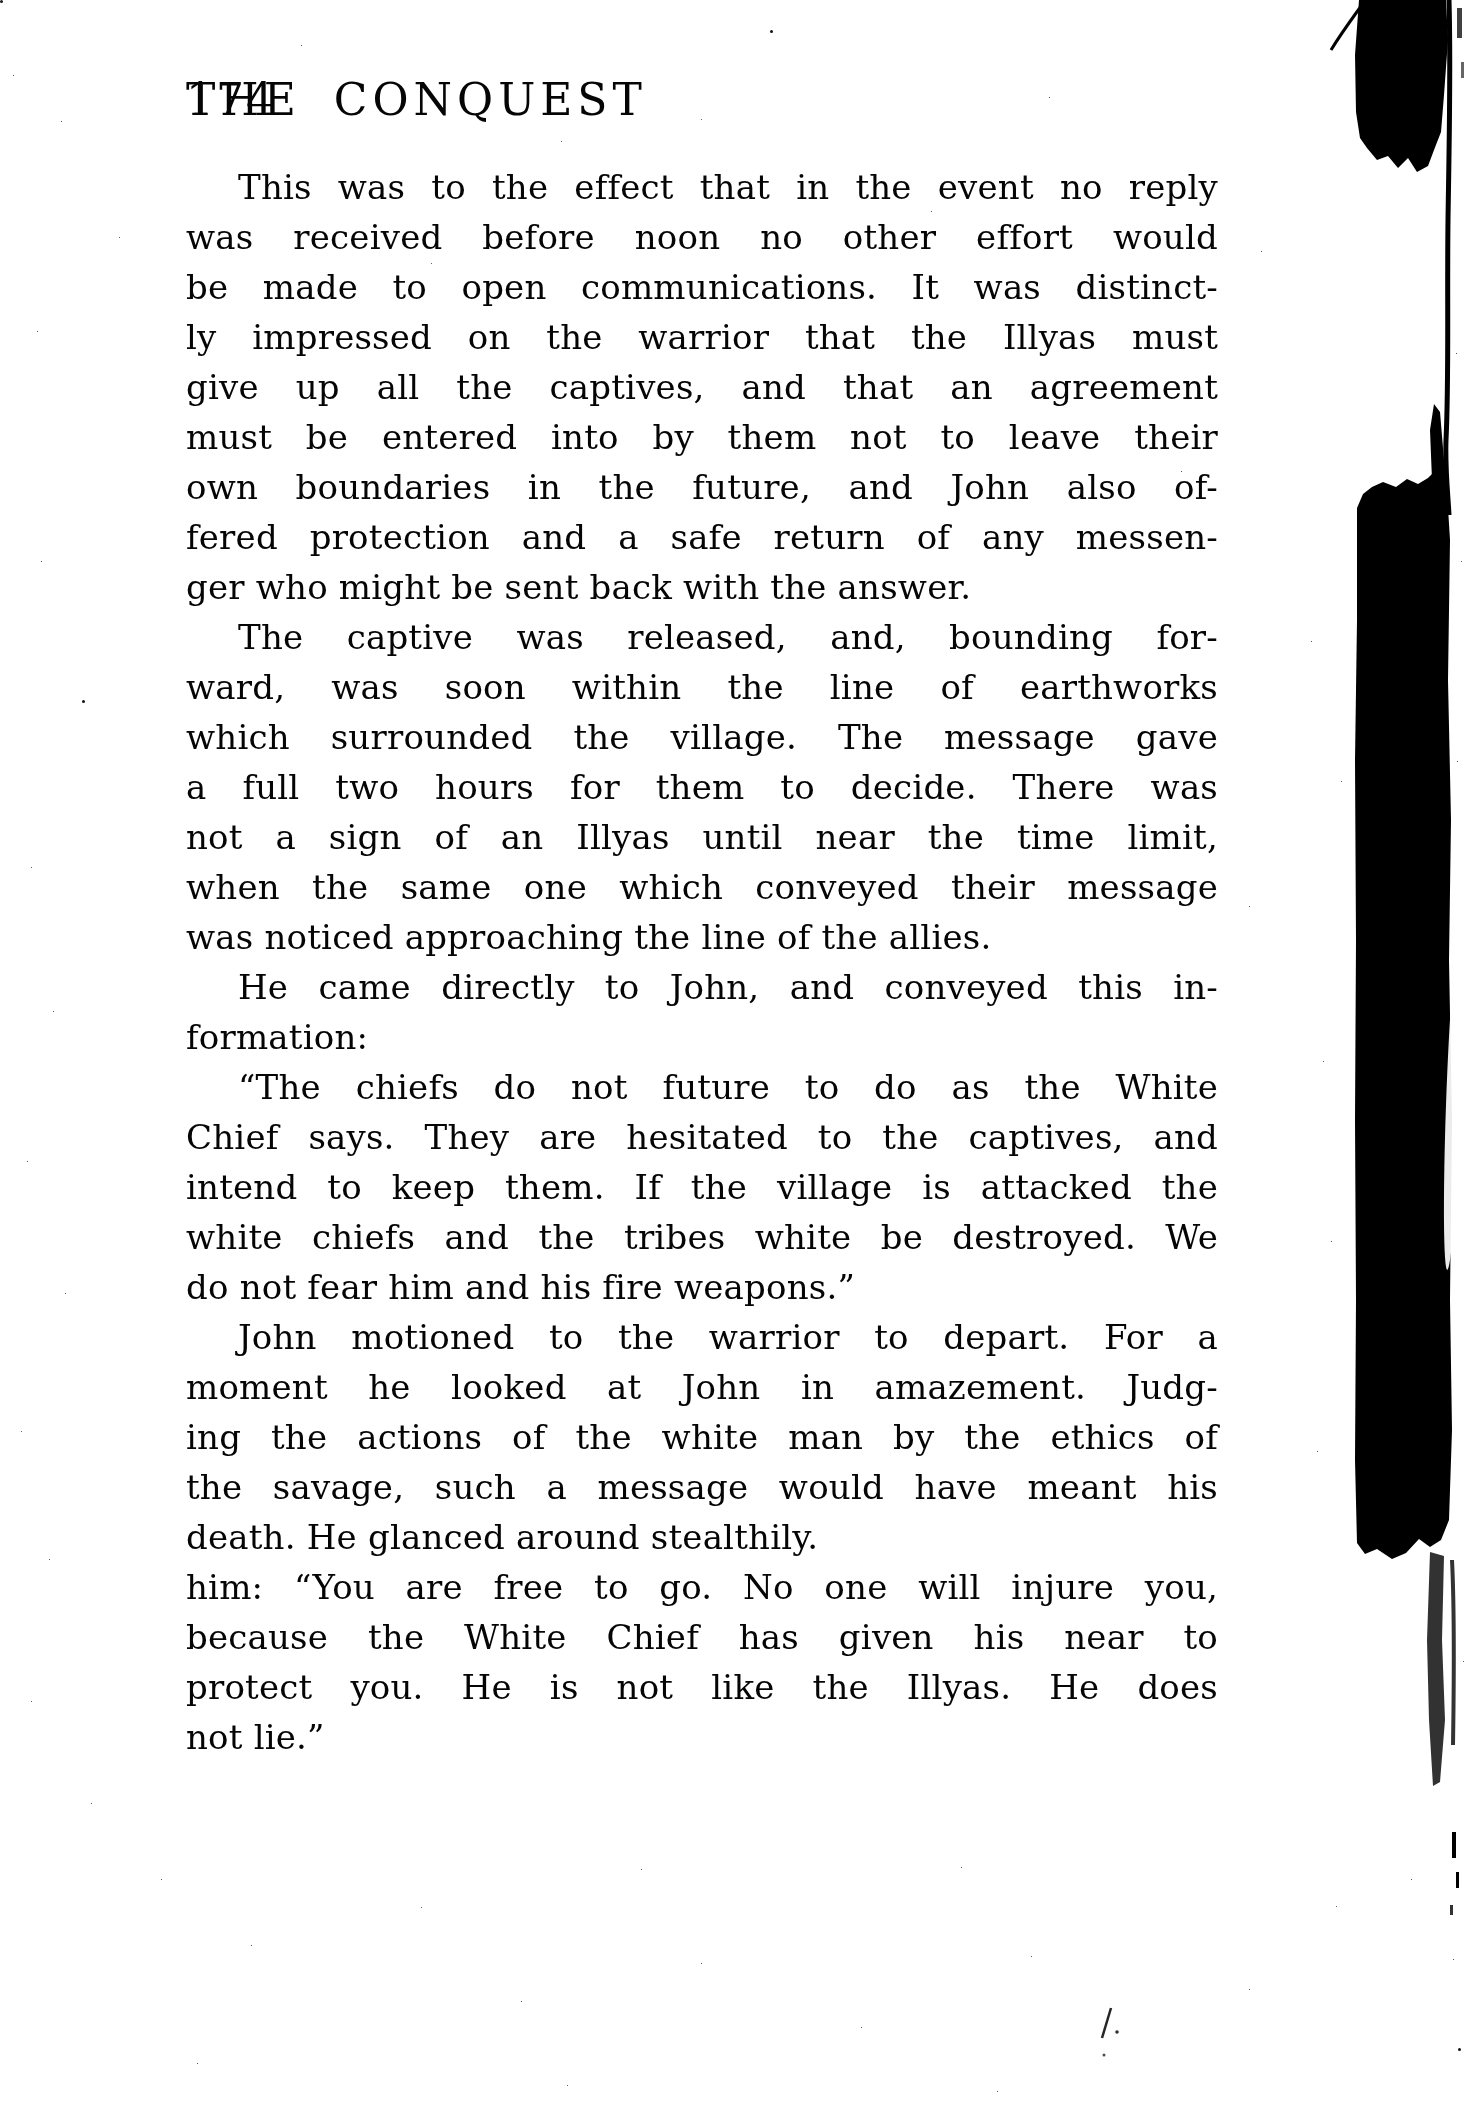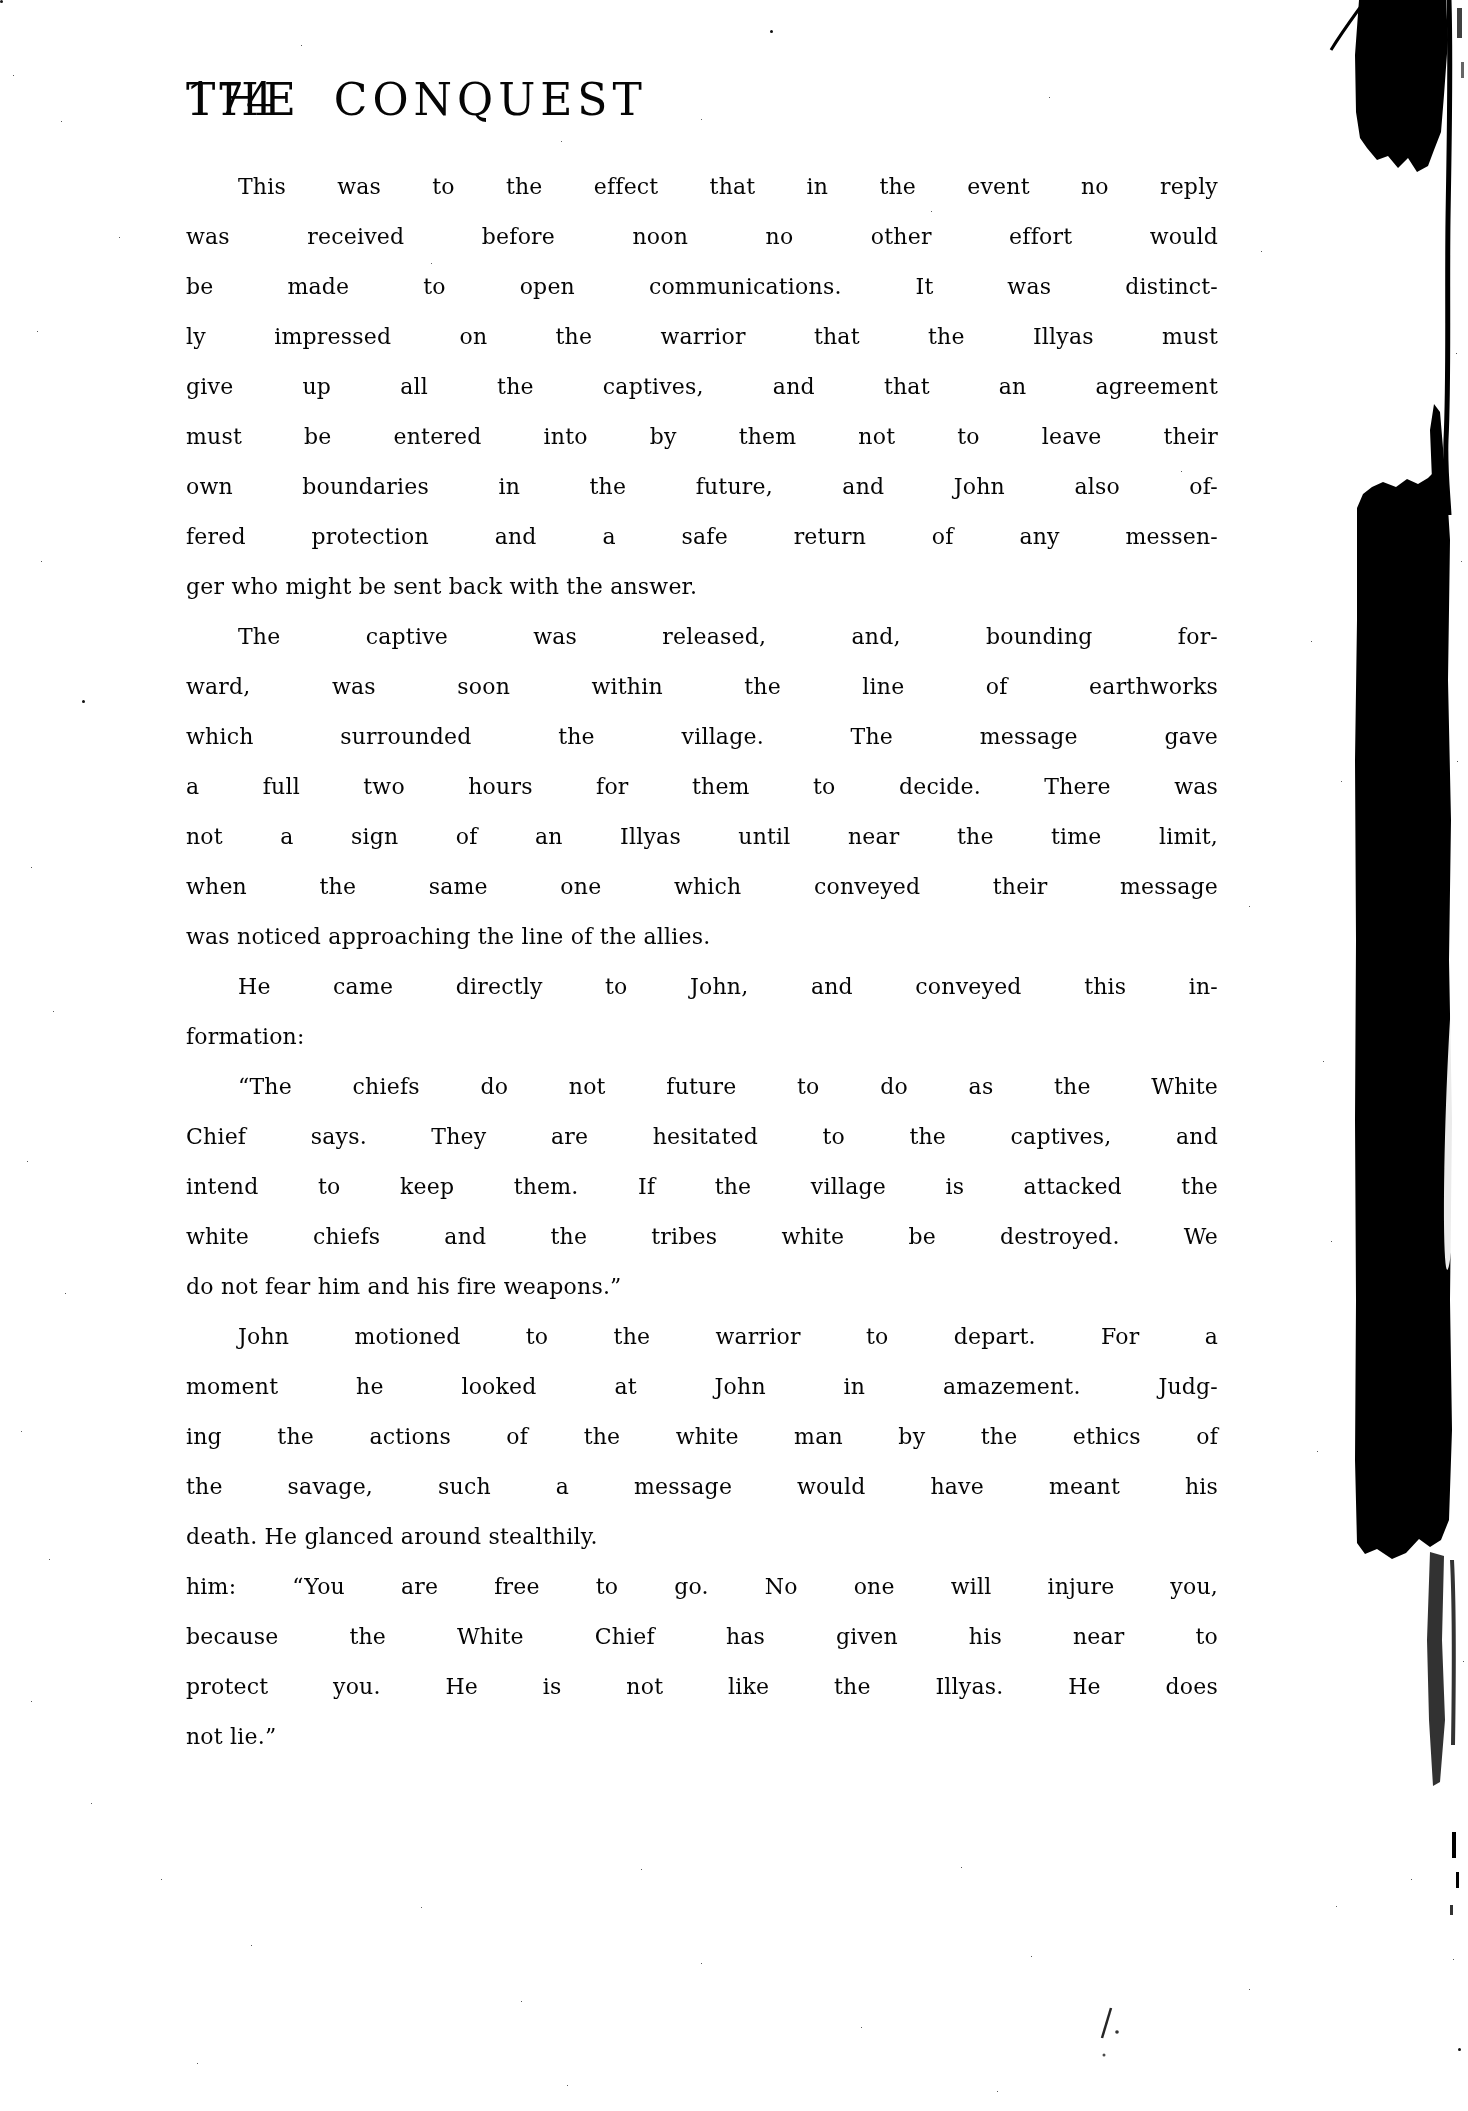--- a/index.html
+++ b/index.html
@@ -21,21 +21,21 @@
   }
   .running-title{
     position:absolute;left:0;right:0;top:0;
     text-align:left;
     font-size:44px;line-height:52px;letter-spacing:5px;
     word-spacing:14px;
   }
   
   .page-text{
     position:absolute;left:186px;top:162px;width:1032px;
-    font-size:22px;
+    font-size:34px;
     letter-spacing:0.2px;
   }
   .paragraph{margin:0;}
   .line{
     height:50px;line-height:50px;
     white-space:nowrap;
     text-align:justify;
     text-align-last:justify;
     overflow:visible;
   }

